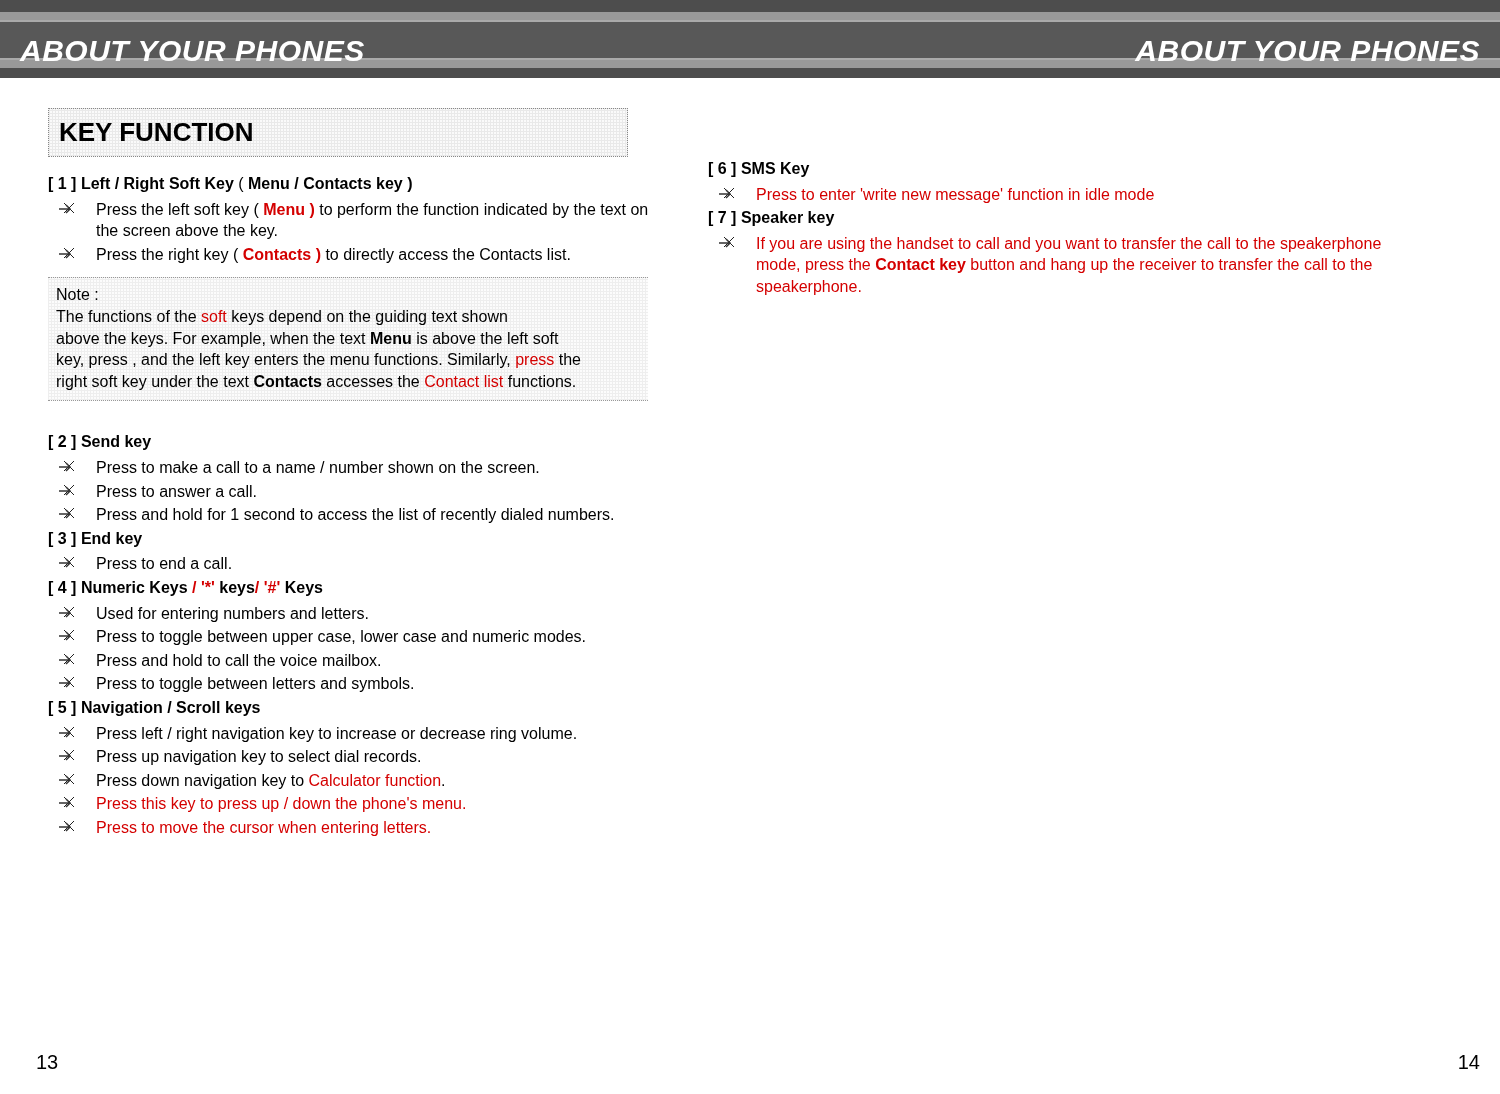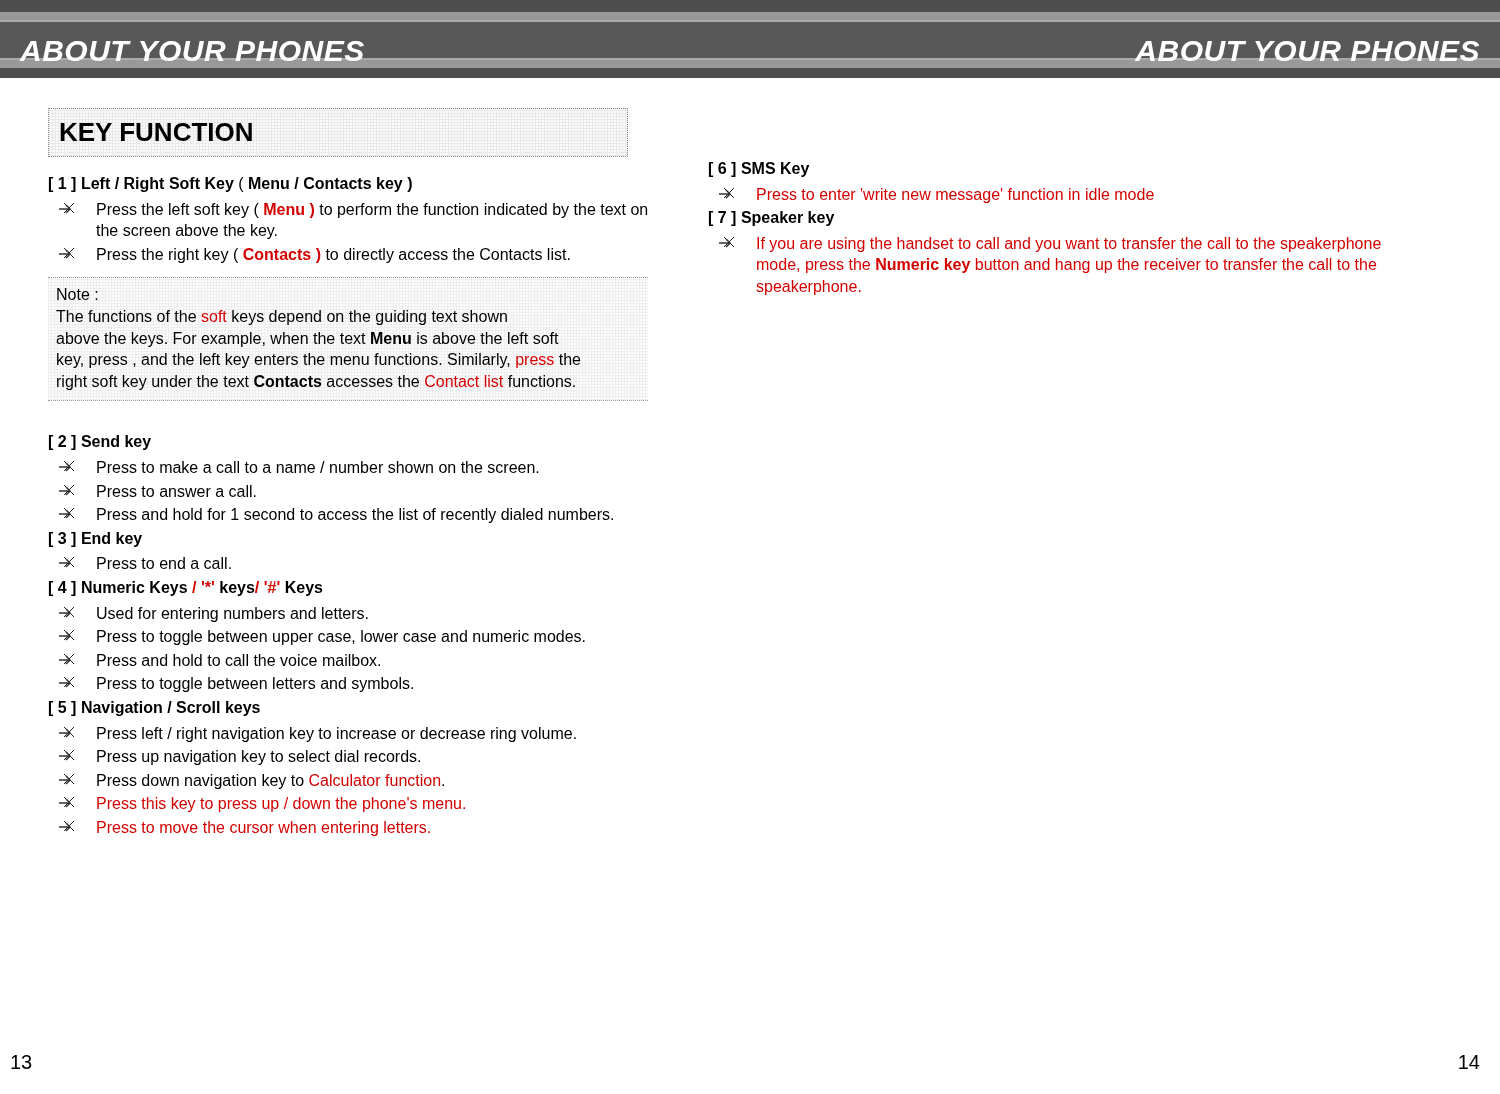--- a/index.html
+++ b/index.html
@@ -131,21 +131,21 @@
     line-height: 1.35;
   }
   .note-box .note-title { font-weight: normal; }
 
   .page-num {
     position: absolute;
     bottom: 20px;
     font-size: 20px;
     color: #000;
   }
-  .page-num.left { left: 10px; }
+  .page-num.left { left: 36px; }
   .page-num.right { right: 20px; }
 
   .arrow-svg { width:16px; height:12px; }
 </style>
 </head>
 <body>
 
 <div class="top-bar"></div>
 <div class="header-band">
   <div class="header-overlay"></div>
@@ -268,21 +268,21 @@
             <path d="M1 6 H11 M8 2 L12 6 L8 10" stroke="#333" stroke-width="1.5" fill="none"></path>
           </svg><span class="red">Press to enter 'write new message' function in idle mode</span></li>
     </ul>
 
     <div class="item-head">[ 7 ]  Speaker key</div>
     <ul class="b">
       <li><svg class="arrow-icon arrow-svg" viewBox="0 0 16 12">
             <path d="M1 6 H11 M8 2 L12 6 L8 10" stroke="#333" stroke-width="1.5" fill="none"></path>
           </svg>
         <span class="red">
-          <span>If you are using the handset to call and you want to transfer the call to the speakerphone mode, press the </span><span class="bold">Numeric key</span><span> button and hang up the receiver to transfer the call to the speakerphone.</span>
+          <span>If you are using the handset to call and you want to transfer the call to the speakerphone mode, press the </span><span class="bold">Contact key</span><span> button and hang up the receiver to transfer the call to the speakerphone.</span>
         </span>
       </li>
     </ul>
   </div>
 </div>
 
 <div class="page-num left">13</div>
 <div class="page-num right">14</div>
 
 </body></html>

